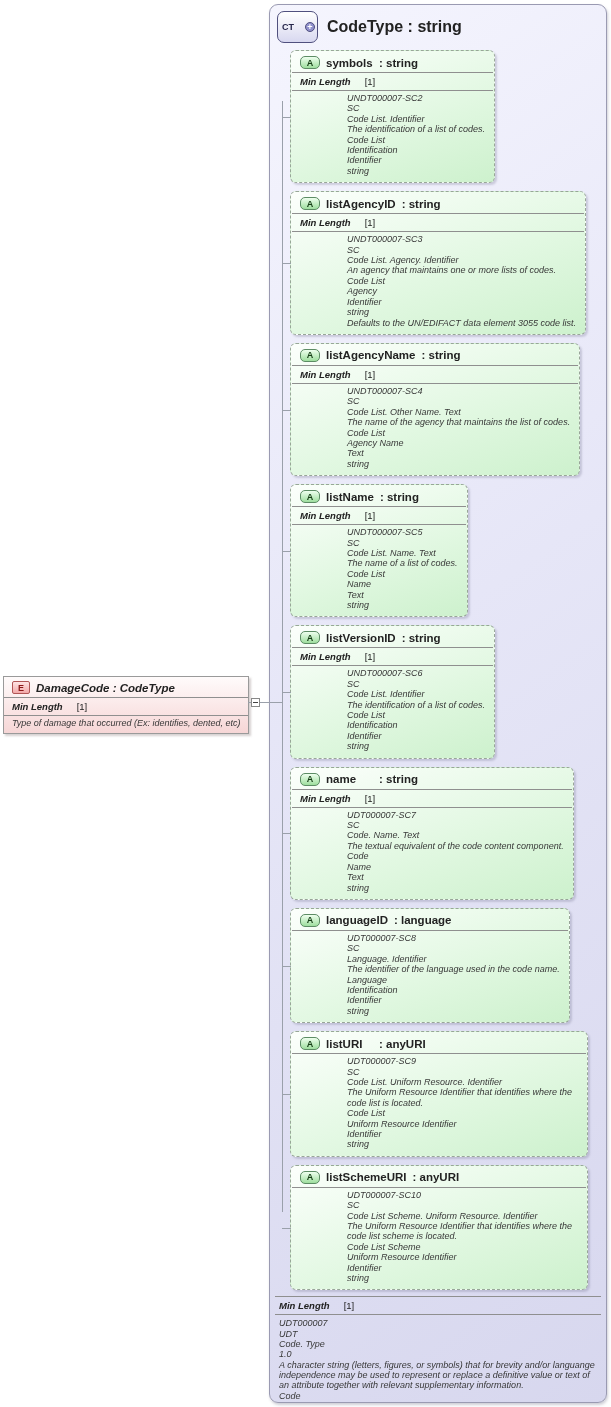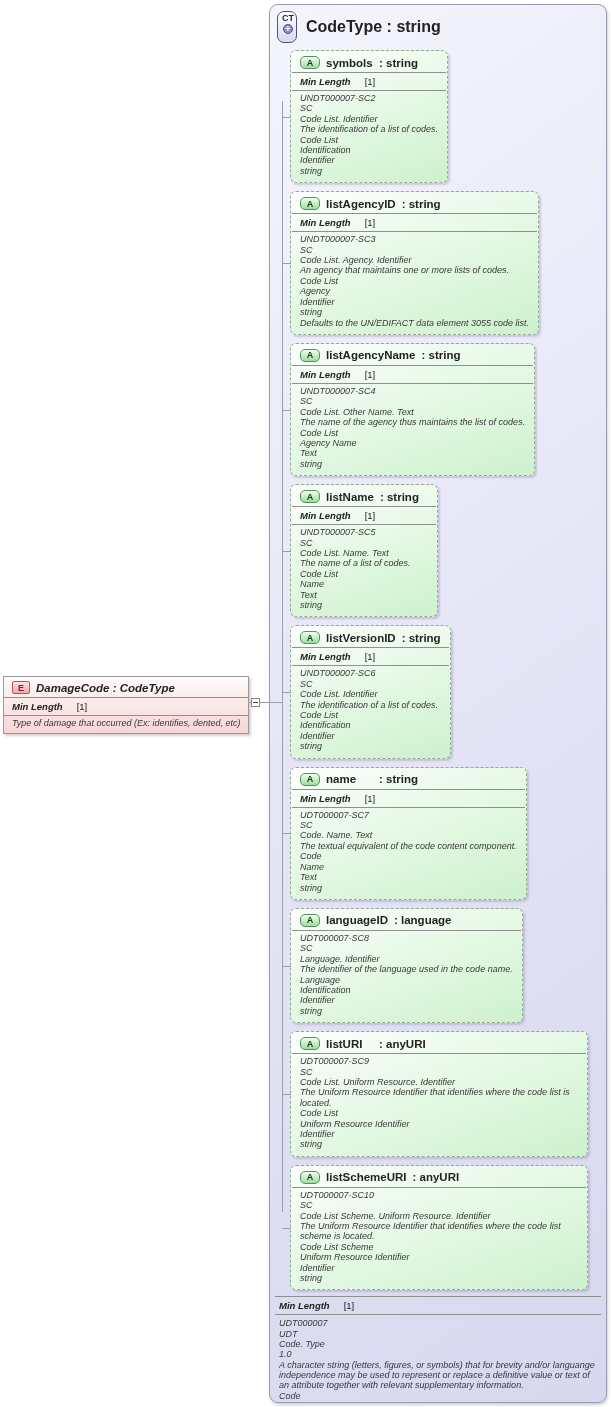--- a/index.html
+++ b/index.html
@@ -8,24 +8,24 @@
 
   
   #ct-container {
     position:absolute; left:269px; top:4px; width:338px; height:1399px;
     background:linear-gradient(145deg,#f5f5fe 0%,#e6e6f7 45%,#d7d7ee 100%);
     border:1px solid #9a9ab2; border-radius:9px;
     box-shadow:1px 2px 3px rgba(60,60,90,.25);
     overflow:hidden;
   }
   .ct-header { display:flex; align-items:center; gap:9px; padding:6px 10px 4px 7px; }
-  .ct-icon { display:inline-flex; align-items:center; gap:1px;
+  .ct-icon { display:inline-flex; align-items:center; gap:11px;
     border:1px solid #50507e; border-radius:7px;
     background:linear-gradient(#ffffff,#d8d8f0);
-    padding:1px 2px 1px 4px; font-weight:bold; font-size:9px; color:#26264a; height:32px;flex-direction:column; }
+    padding:1px 2px 1px 4px; font-weight:bold; font-size:9px; color:#26264a; height:32px; }
   .ct-plus { width:10px; height:10px; border-radius:50%; background:#9090cc;
     border:1px solid #50507e; color:#fff; font-size:9px; line-height:8px;
     text-align:center; font-weight:bold; }
   .ct-title { font-size:16px; font-weight:bold; color:#222; }
 
   
   #attr-vline { position:absolute; left:12px; width:0; border-left:1px solid #9aa0aa; }
 
   
   #attr-col { margin:3px 8px 0 20px; display:flex; flex-direction:column;
@@ -41,21 +41,21 @@
     display:inline-flex; align-items:center; justify-content:center;
     font-size:9px; font-weight:bold; color:#143c14;
     border:1px solid #5c8c64; background:linear-gradient(#eeffee,#9ede9e); }
   .attr-name { display:inline-block; min-width:47px; font-size:11.5px;
     font-weight:bold; color:#222; }
   .attr-type { font-size:11.5px; font-weight:bold; color:#222; }
   .sep { border-top:1px solid #8f8f8f; margin:2px -8px; height:0; }
   .facet-row { font-size:9.5px; color:#222; padding:1px 0; }
   .facet-label { font-style:italic; font-weight:bold;margin-top:12px; }
   .facet-value { margin-left:14px; }
-  .attr-doc { margin-top:2px; }
+  .attr-doc { margin-top:2px;margin-left:47px; }
   .doc-line { font-size:9px; font-style:italic; color:#383838; line-height:10.4px; }
 
   
   #ct-bottom { margin-top:6px; padding:0 9px; }
   #ct-bottom .sep { margin:2px -4px; }
   #ct-doc { margin-top:3px; }
   #ct-doc .doc-line { line-height:10.3px; }
 
   
   #element-box { position:absolute; left:3px; top:676px; width:246px;
@@ -148,21 +148,21 @@
     </div>
     <div class="sep"></div>
     <div class="facet-row">
       <span class="facet-label">Min Length</span><span class="facet-value">[1]</span>
     </div>
     <div class="sep facet-sep"></div>
     <div class="attr-doc">
           <div class="doc-line">UNDT000007-SC4</div>
           <div class="doc-line">SC</div>
           <div class="doc-line">Code List. Other Name. Text</div>
-          <div class="doc-line">The name of the agency thus maintains the list of codes.</div>
+          <div class="doc-line">The name of the agency that maintains the list of codes.</div>
           <div class="doc-line">Code List</div>
           <div class="doc-line">Agency Name</div>
           <div class="doc-line">Text</div>
           <div class="doc-line">string</div>
         </div>
   </div>
 
   <div class="attr-box">
     <div class="attr-header">
       <span class="a-icon">A</span>

